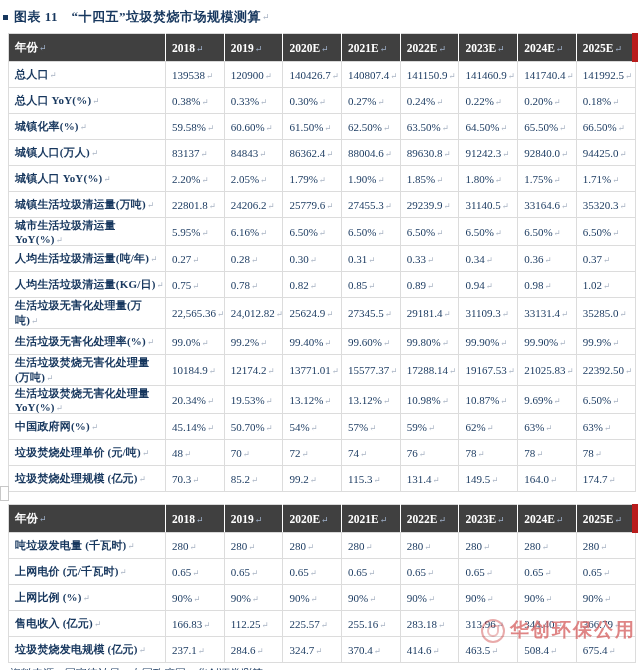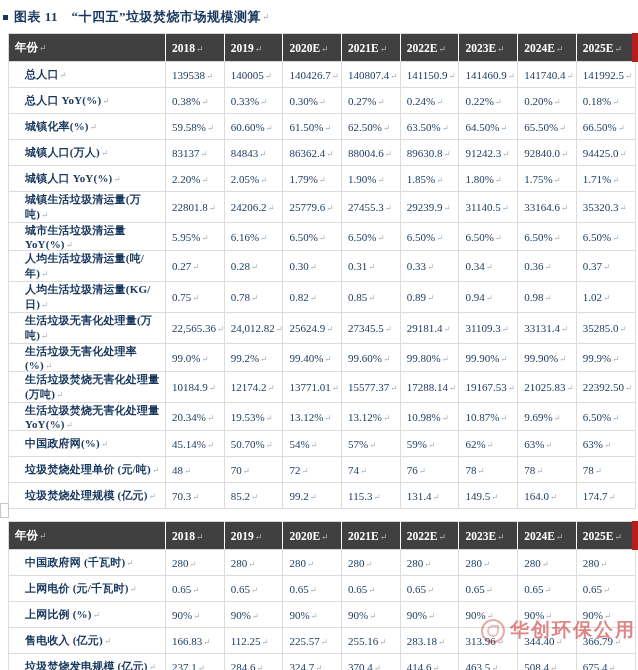--- a/index.html
+++ b/index.html
@@ -25,21 +25,21 @@
     border-right:1px solid #ffffff;border-bottom:1px solid #D9D9D9;
     overflow:hidden;white-space:nowrap;
   }
   table.data th:last-child{border-right:7px solid #b91c1c;}
   table.data th .rm{color:#9FB0C9;}
   table.data td{
     font-size:11px;padding:0 1px 0 6px;height:25px;
     border:1px solid #DCDCDC;overflow:hidden;
     color:#17375E;vertical-align:middle;background:#ffffff;
   }
-  table.data td.lab{font-weight:bold;letter-spacing:0.2px;padding-left:16px;}
+  table.data td.lab{font-weight:bold;letter-spacing:0.2px;}
   table.data td .rm{font-size:8.5px;}
   
   .gap-row{height:12px;position:relative;}
   .gap-marker{position:absolute;left:0px;top:-6px;width:7px;height:13px;
     border:1px solid #C8C8C8;background:#fff;}
   
   .footer{margin:3px 0 0 8px;font-style:italic;font-size:11px;color:#17375E;}
   
   .watermark{position:absolute;right:2px;top:617px;display:flex;align-items:flex-end;
     color:rgba(196,32,32,0.55);pointer-events:none;font-family:Liberation Serif, serif;}
@@ -83,21 +83,21 @@
           <th><span>2022E</span><span class="rm">↵</span></th>
           <th><span>2023E</span><span class="rm">↵</span></th>
           <th><span>2024E</span><span class="rm">↵</span></th>
           <th><span>2025E</span><span class="rm">↵</span></th>
         </tr>
       </thead>
     <tbody>
         <tr>
           <td class="lab"><span>总人口</span><span class="rm">↵</span></td>
           <td><span>139538</span><span class="rm">↵</span></td>
-          <td><span>140005</span><span class="rm">↵</span></td>
+          <td><span>120900</span><span class="rm">↵</span></td>
           <td><span>140426.7</span><span class="rm">↵</span></td>
           <td><span>140807.4</span><span class="rm">↵</span></td>
           <td><span>141150.9</span><span class="rm">↵</span></td>
           <td><span>141460.9</span><span class="rm">↵</span></td>
           <td><span>141740.4</span><span class="rm">↵</span></td>
           <td><span>141992.5</span><span class="rm">↵</span></td>
         </tr>
         <tr>
           <td class="lab"><span>总人口 YoY(%)</span><span class="rm">↵</span></td>
           <td><span>0.38%</span><span class="rm">↵</span></td>
@@ -290,21 +290,21 @@
           <th><span>2020E</span><span class="rm">↵</span></th>
           <th><span>2021E</span><span class="rm">↵</span></th>
           <th><span>2022E</span><span class="rm">↵</span></th>
           <th><span>2023E</span><span class="rm">↵</span></th>
           <th><span>2024E</span><span class="rm">↵</span></th>
           <th><span>2025E</span><span class="rm">↵</span></th>
         </tr>
       </thead>
     <tbody>
         <tr>
-          <td class="lab"><span>中国政府网 (千瓦时)</span><span class="rm">↵</span></td>
+          <td class="lab"><span>吨垃圾发电量 (千瓦时)</span><span class="rm">↵</span></td>
           <td><span>280</span><span class="rm">↵</span></td>
           <td><span>280</span><span class="rm">↵</span></td>
           <td><span>280</span><span class="rm">↵</span></td>
           <td><span>280</span><span class="rm">↵</span></td>
           <td><span>280</span><span class="rm">↵</span></td>
           <td><span>280</span><span class="rm">↵</span></td>
           <td><span>280</span><span class="rm">↵</span></td>
           <td><span>280</span><span class="rm">↵</span></td>
         </tr>
         <tr>

